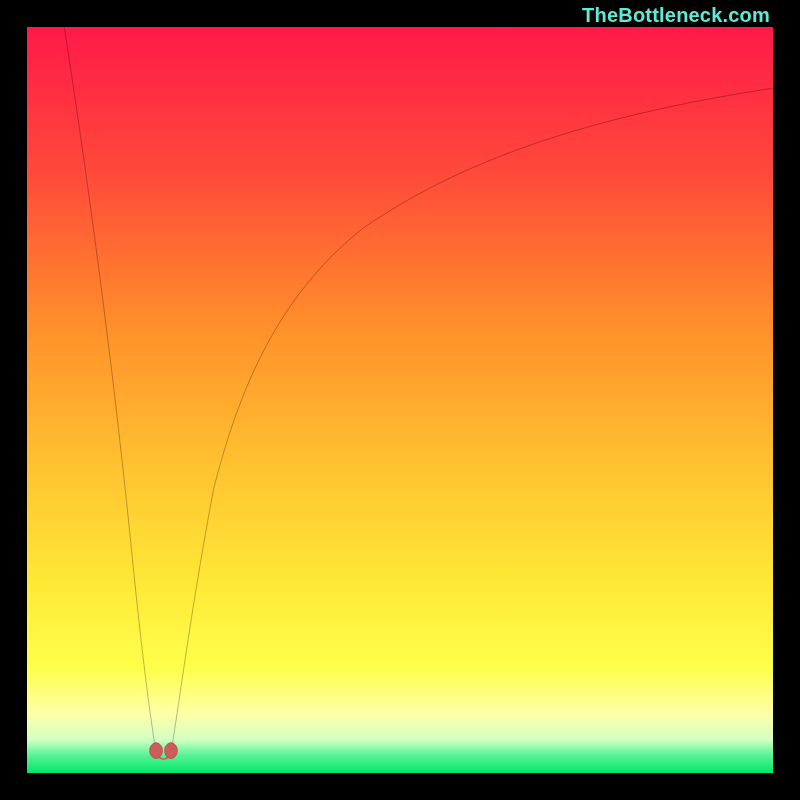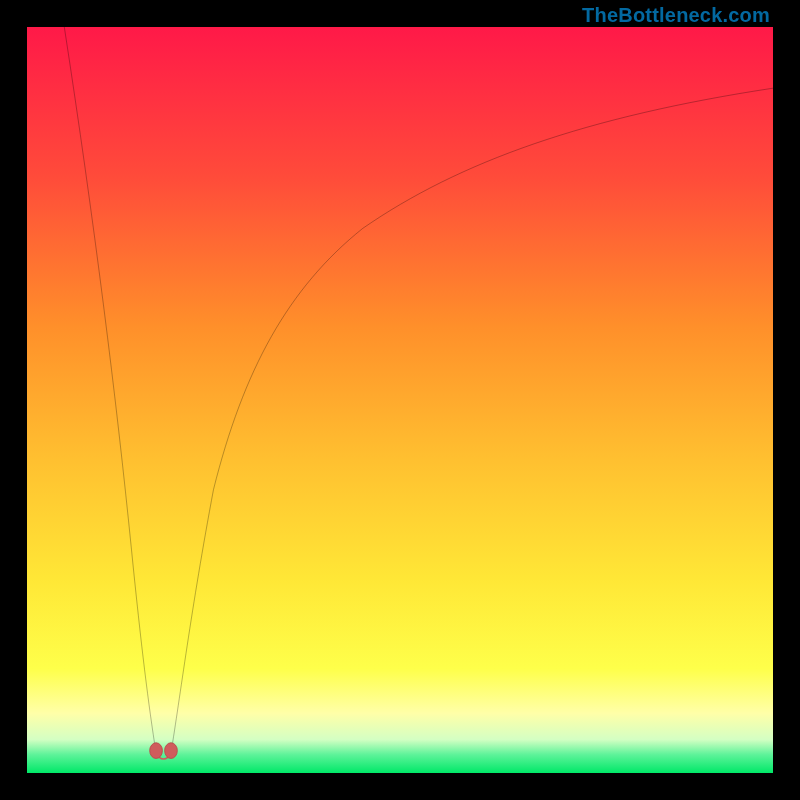--- a/index.html
+++ b/index.html
@@ -34,21 +34,21 @@
     width: 100%;
     height: 100%;
   }
   .watermark {
     position: absolute;
     top: 4px;
     right: 30px;
     font-family: Arial, Helvetica, sans-serif;
     font-size: 20px;
     font-weight: 600;
-    color: #0369a1;
+    color: #5eead4;
     letter-spacing: 0.2px;
   }
 </style>
 </head>
 <body>
 
 <div class="stage">
 
   <div class="plot-area">
 

